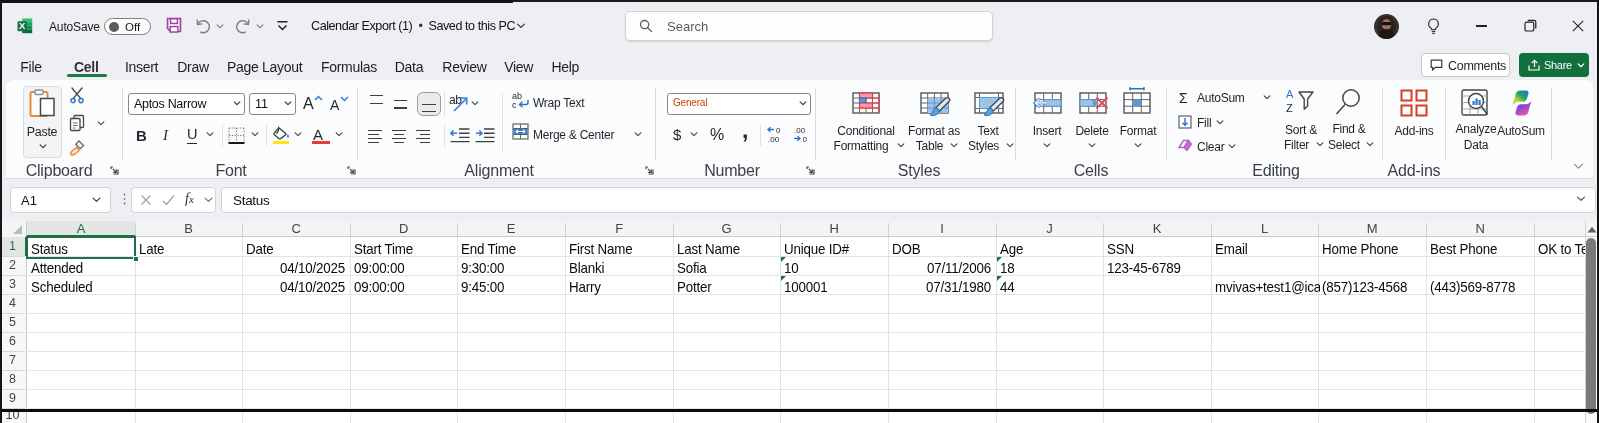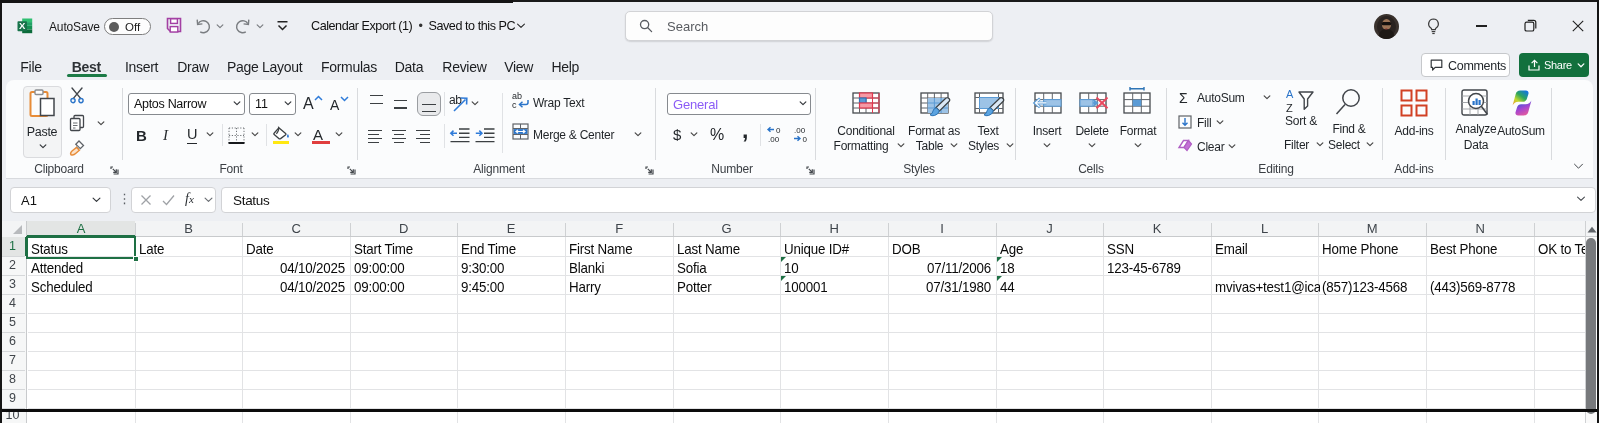--- a/index.html
+++ b/index.html
@@ -1,20 +1,20 @@
 <!DOCTYPE html>
 <html><head><meta charset="utf-8"><style>
 *{margin:0;padding:0;box-sizing:border-box}
 html,body{width:1599px;height:423px;overflow:hidden}
 body{font-family:"Liberation Sans",sans-serif;position:relative;background:#edeff3}
 .ab{position:absolute}
 .t{position:absolute;white-space:nowrap}
 .vl{position:absolute;width:1px;background:#d9dbde}
 .ml{position:absolute;width:1px;background:#e0e2e5}
-.lbl{position:absolute;white-space:nowrap;font-size:12px;color:#3b3f44;letter-spacing:-0.2px}
+.lbl{position:absolute;white-space:nowrap;font-size:16px;color:#3b3f44;letter-spacing:-0.2px}
 .bt{position:absolute;white-space:nowrap;font-size:12px;color:#1f2327;letter-spacing:-0.25px}
 .cv{position:absolute}
 .cell{position:absolute;font-size:15px;letter-spacing:-0.2px;color:#0a0a0a;white-space:nowrap;line-height:16px;transform:scaleX(0.89);transform-origin:0 0}
 .cellr{position:absolute;font-size:15px;letter-spacing:-0.2px;color:#0a0a0a;white-space:nowrap;line-height:16px;transform:scaleX(0.89);transform-origin:100% 0;text-align:right}
 .gl{position:absolute;background:#e2e3e5}
 .chd{position:absolute;top:221px;height:16px;font-size:13px;color:#3f454b;text-align:center;line-height:16px;letter-spacing:-0.2px}
 .tri{position:absolute;width:0;height:0;border-top:5px solid #1e7044;border-right:5px solid transparent}
 svg{position:absolute;overflow:visible}
 </style></head><body>
 <div class="ab" style="left:0;top:0;width:1599px;height:47px;background:#edeff3"></div>
@@ -85,21 +85,21 @@
   </svg>
 <div class="ab" style="left:1476px;top:25.4px;width:11px;height:1.6px;background:#202020"></div>
 <svg class="ab" style="left:1524px;top:19px" width="13" height="13" viewBox="0 0 13 13">
 <rect x="1" y="3.2" width="8.8" height="8.8" rx="1.6" fill="none" stroke="#202020" stroke-width="1.2"></rect>
 <path d="M3.8 1.4 h6 a2 2 0 0 1 2 2 v6" fill="none" stroke="#202020" stroke-width="1.2"></path>
   </svg>
 <svg class="ab" style="left:1572px;top:20px" width="12" height="12" viewBox="0 0 12 12">
 <path d="M0.8 0.8 L11.2 11.2 M11.2 0.8 L0.8 11.2" stroke="#202020" stroke-width="1.1"></path>
   </svg>
 <div class="t" style="left:31px;top:59px;transform:translateX(-50%);font-size:14px;font-weight:400;color:#1c1e21;letter-spacing:-0.3px">File</div>
-<div class="t" style="left:86.3px;top:59px;transform:translateX(-50%);font-size:14px;font-weight:600;color:#2e3236;letter-spacing:-0.3px">Best</div>
+<div class="t" style="left:86.3px;top:59px;transform:translateX(-50%);font-size:14px;font-weight:600;color:#2e3236;letter-spacing:-0.3px">Cell</div>
 <div class="t" style="left:141.5px;top:59px;transform:translateX(-50%);font-size:14px;font-weight:400;color:#1c1e21;letter-spacing:-0.3px">Insert</div>
 <div class="t" style="left:193px;top:59px;transform:translateX(-50%);font-size:14px;font-weight:400;color:#1c1e21;letter-spacing:-0.3px">Draw</div>
 <div class="t" style="left:264.6px;top:59px;transform:translateX(-50%);font-size:14px;font-weight:400;color:#1c1e21;letter-spacing:-0.3px">Page Layout</div>
 <div class="t" style="left:349px;top:59px;transform:translateX(-50%);font-size:14px;font-weight:400;color:#1c1e21;letter-spacing:-0.3px">Formulas</div>
 <div class="t" style="left:409px;top:59px;transform:translateX(-50%);font-size:14px;font-weight:400;color:#1c1e21;letter-spacing:-0.3px">Data</div>
 <div class="t" style="left:464.4px;top:59px;transform:translateX(-50%);font-size:14px;font-weight:400;color:#1c1e21;letter-spacing:-0.3px">Review</div>
 <div class="t" style="left:518.6px;top:59px;transform:translateX(-50%);font-size:14px;font-weight:400;color:#1c1e21;letter-spacing:-0.3px">View</div>
 <div class="t" style="left:565.2px;top:59px;transform:translateX(-50%);font-size:14px;font-weight:400;color:#1c1e21;letter-spacing:-0.3px">Help</div>
 <div class="ab" style="left:67px;top:74.3px;width:40px;height:2.6px;background:#1c7a46;border-radius:2px"></div>
 <div class="ab" style="left:1421px;top:53px;width:89px;height:24px;background:#fff;border:1px solid #c6c8cb;border-radius:4px"></div>
@@ -265,21 +265,21 @@
 <div class="bt" style="left:533px;top:127.5px">Merge &amp; Center</div>
 <svg class="cv" style="left:634px;top:132px" width="8" height="5" viewBox="0 0 10 7">
     <path d="M1 1.2 L5 5.2 L9 1.2" fill="none" stroke="#474747" stroke-width="1.62" stroke-linecap="round" stroke-linejoin="round"></path>
   </svg>
 <div class="lbl" style="left:499px;top:162px;transform:translateX(-50%)">Alignment</div>
 <svg class="ab" style="left:645px;top:165.5px" width="9" height="9" viewBox="0 0 9 9">
 <path d="M1 3 V1 H3 M8 3.6 V8 H3.6" fill="none" stroke="#44484d" stroke-width="1.2"></path>
 <path d="M2.8 2.8 L6.3 6.3 M6.3 3.2 V6.4 H3.2" fill="none" stroke="#44484d" stroke-width="1.2"></path>
   </svg>
 <div class="ab" style="left:667px;top:92.5px;width:144px;height:22px;background:#fff;border:1px solid #868a8f;border-radius:3px"></div>
-<div class="t" style="left:673px;top:97px;font-size:13px;color:#8b5cf6;letter-spacing:-0.2px">General</div>
+<div class="t" style="left:673px;top:97px;font-size:10px;color:#c2410c;letter-spacing:-0.2px">General</div>
 <svg class="cv" style="left:799px;top:100.5px" width="8" height="5" viewBox="0 0 10 7">
     <path d="M1 1.2 L5 5.2 L9 1.2" fill="none" stroke="#33373b" stroke-width="1.62" stroke-linecap="round" stroke-linejoin="round"></path>
   </svg>
 <div class="t" style="left:673px;top:126px;font-size:15px;color:#24282c">$</div>
 <svg class="cv" style="left:690px;top:132px" width="8" height="5" viewBox="0 0 10 7">
     <path d="M1 1.2 L5 5.2 L9 1.2" fill="none" stroke="#474747" stroke-width="1.62" stroke-linecap="round" stroke-linejoin="round"></path>
   </svg>
 <div class="t" style="left:710px;top:126px;font-size:16px;color:#24282c">%</div>
 <div class="t" style="left:742px;top:117px;font-size:23px;font-weight:bold;color:#24282c">,</div>
 <div class="ml" style="left:760px;top:124px;height:22px"></div>
@@ -393,21 +393,21 @@
   </svg>
 <div class="bt" style="left:1197px;top:140px">Clear</div>
 <svg class="cv" style="left:1228px;top:144px" width="8" height="5" viewBox="0 0 10 7">
     <path d="M1 1.2 L5 5.2 L9 1.2" fill="none" stroke="#474747" stroke-width="1.62" stroke-linecap="round" stroke-linejoin="round"></path>
   </svg>
 <svg class="ab" style="left:1286px;top:88px" width="30" height="28" viewBox="0 0 30 28">
 <text x="0" y="10" font-size="11" fill="#2a74c9" font-family="Liberation Sans">A</text>
 <text x="0" y="24" font-size="11" fill="#24282c" font-family="Liberation Sans">Z</text>
 <path d="M13 4 h14 l-5.4 7 v7 l-3.4 3.2 v-10.2 z" fill="#fff" stroke="#42464b" stroke-width="1.4" stroke-linejoin="round"></path>
   </svg>
-<div class="bt" style="left:1301px;top:114px;transform:translateX(-50%)">Sort &amp;</div>
+<div class="bt" style="left:1301px;top:123px;transform:translateX(-50%)">Sort &amp;</div>
 <div class="bt" style="left:1296.5px;top:137.5px;transform:translateX(-50%)">Filter</div>
 <svg class="cv" style="left:1316px;top:141.5px" width="8" height="5" viewBox="0 0 10 7">
     <path d="M1 1.2 L5 5.2 L9 1.2" fill="none" stroke="#474747" stroke-width="1.62" stroke-linecap="round" stroke-linejoin="round"></path>
   </svg>
 <svg class="ab" style="left:1334px;top:88px" width="30" height="28" viewBox="0 0 30 28">
 <circle cx="17" cy="10" r="8.2" fill="none" stroke="#42464b" stroke-width="1.5"></circle>
 <path d="M11 16.5 L2.5 26" stroke="#42464b" stroke-width="1.5"></path>
   </svg>
 <div class="bt" style="left:1349px;top:122px;transform:translateX(-50%)">Find &amp;</div>
 <div class="bt" style="left:1344px;top:137.5px;transform:translateX(-50%)">Select</div>

